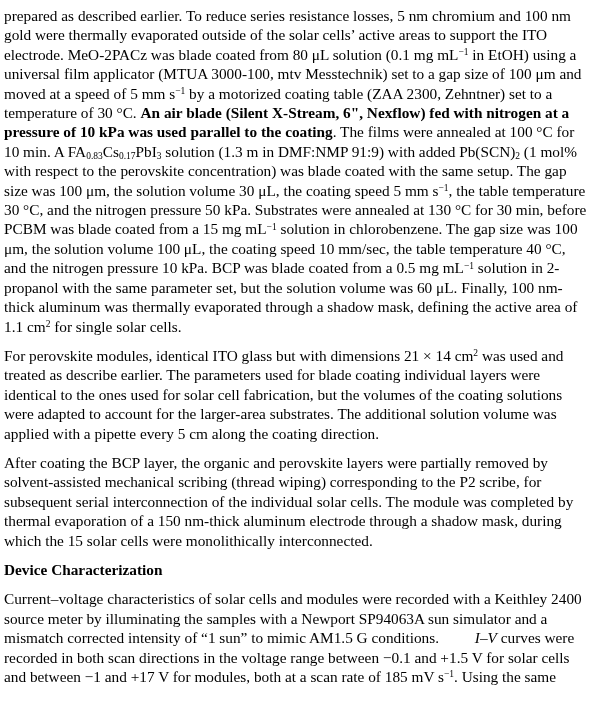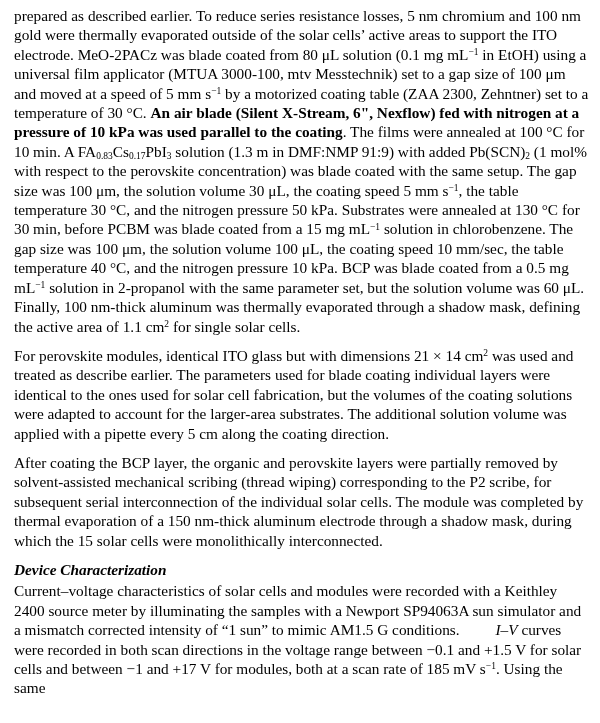--- a/index.html
+++ b/index.html
@@ -4,29 +4,29 @@
 <style>
   html, body { margin: 0; padding: 0; }
   body {
     width: 600px; height: 723px;
     background: #ffffff;
     overflow: hidden;
   }
   .page {
     box-sizing: border-box;
     width: 600px; height: 723px;
-    padding: 6px 9px 0 14px;
+    padding: 6px 9px 0 4px;
     font-family: "Liberation Serif", serif;
     font-size: 15.3px;
     line-height: 19.4px;
     color: #000000;
     text-align: left;
   }
   .page p { margin: 0 0 10px 0; }
-  .page .heading { margin: 0 0 2px 0; font-weight: bold; font-style: italic; }
+  .page .heading { margin: 0 0 10px 0; font-weight: bold; }
   .page b { font-weight: bold; }
   .page i { font-style: italic; margin-left: 32px; }
   .page sup, .page sub {
     font-size: 0.62em;
     line-height: 0;
     vertical-align: baseline;
     position: relative;
   }
   .page sup { top: -0.48em; }
   .page sub { top: 0.18em; }

